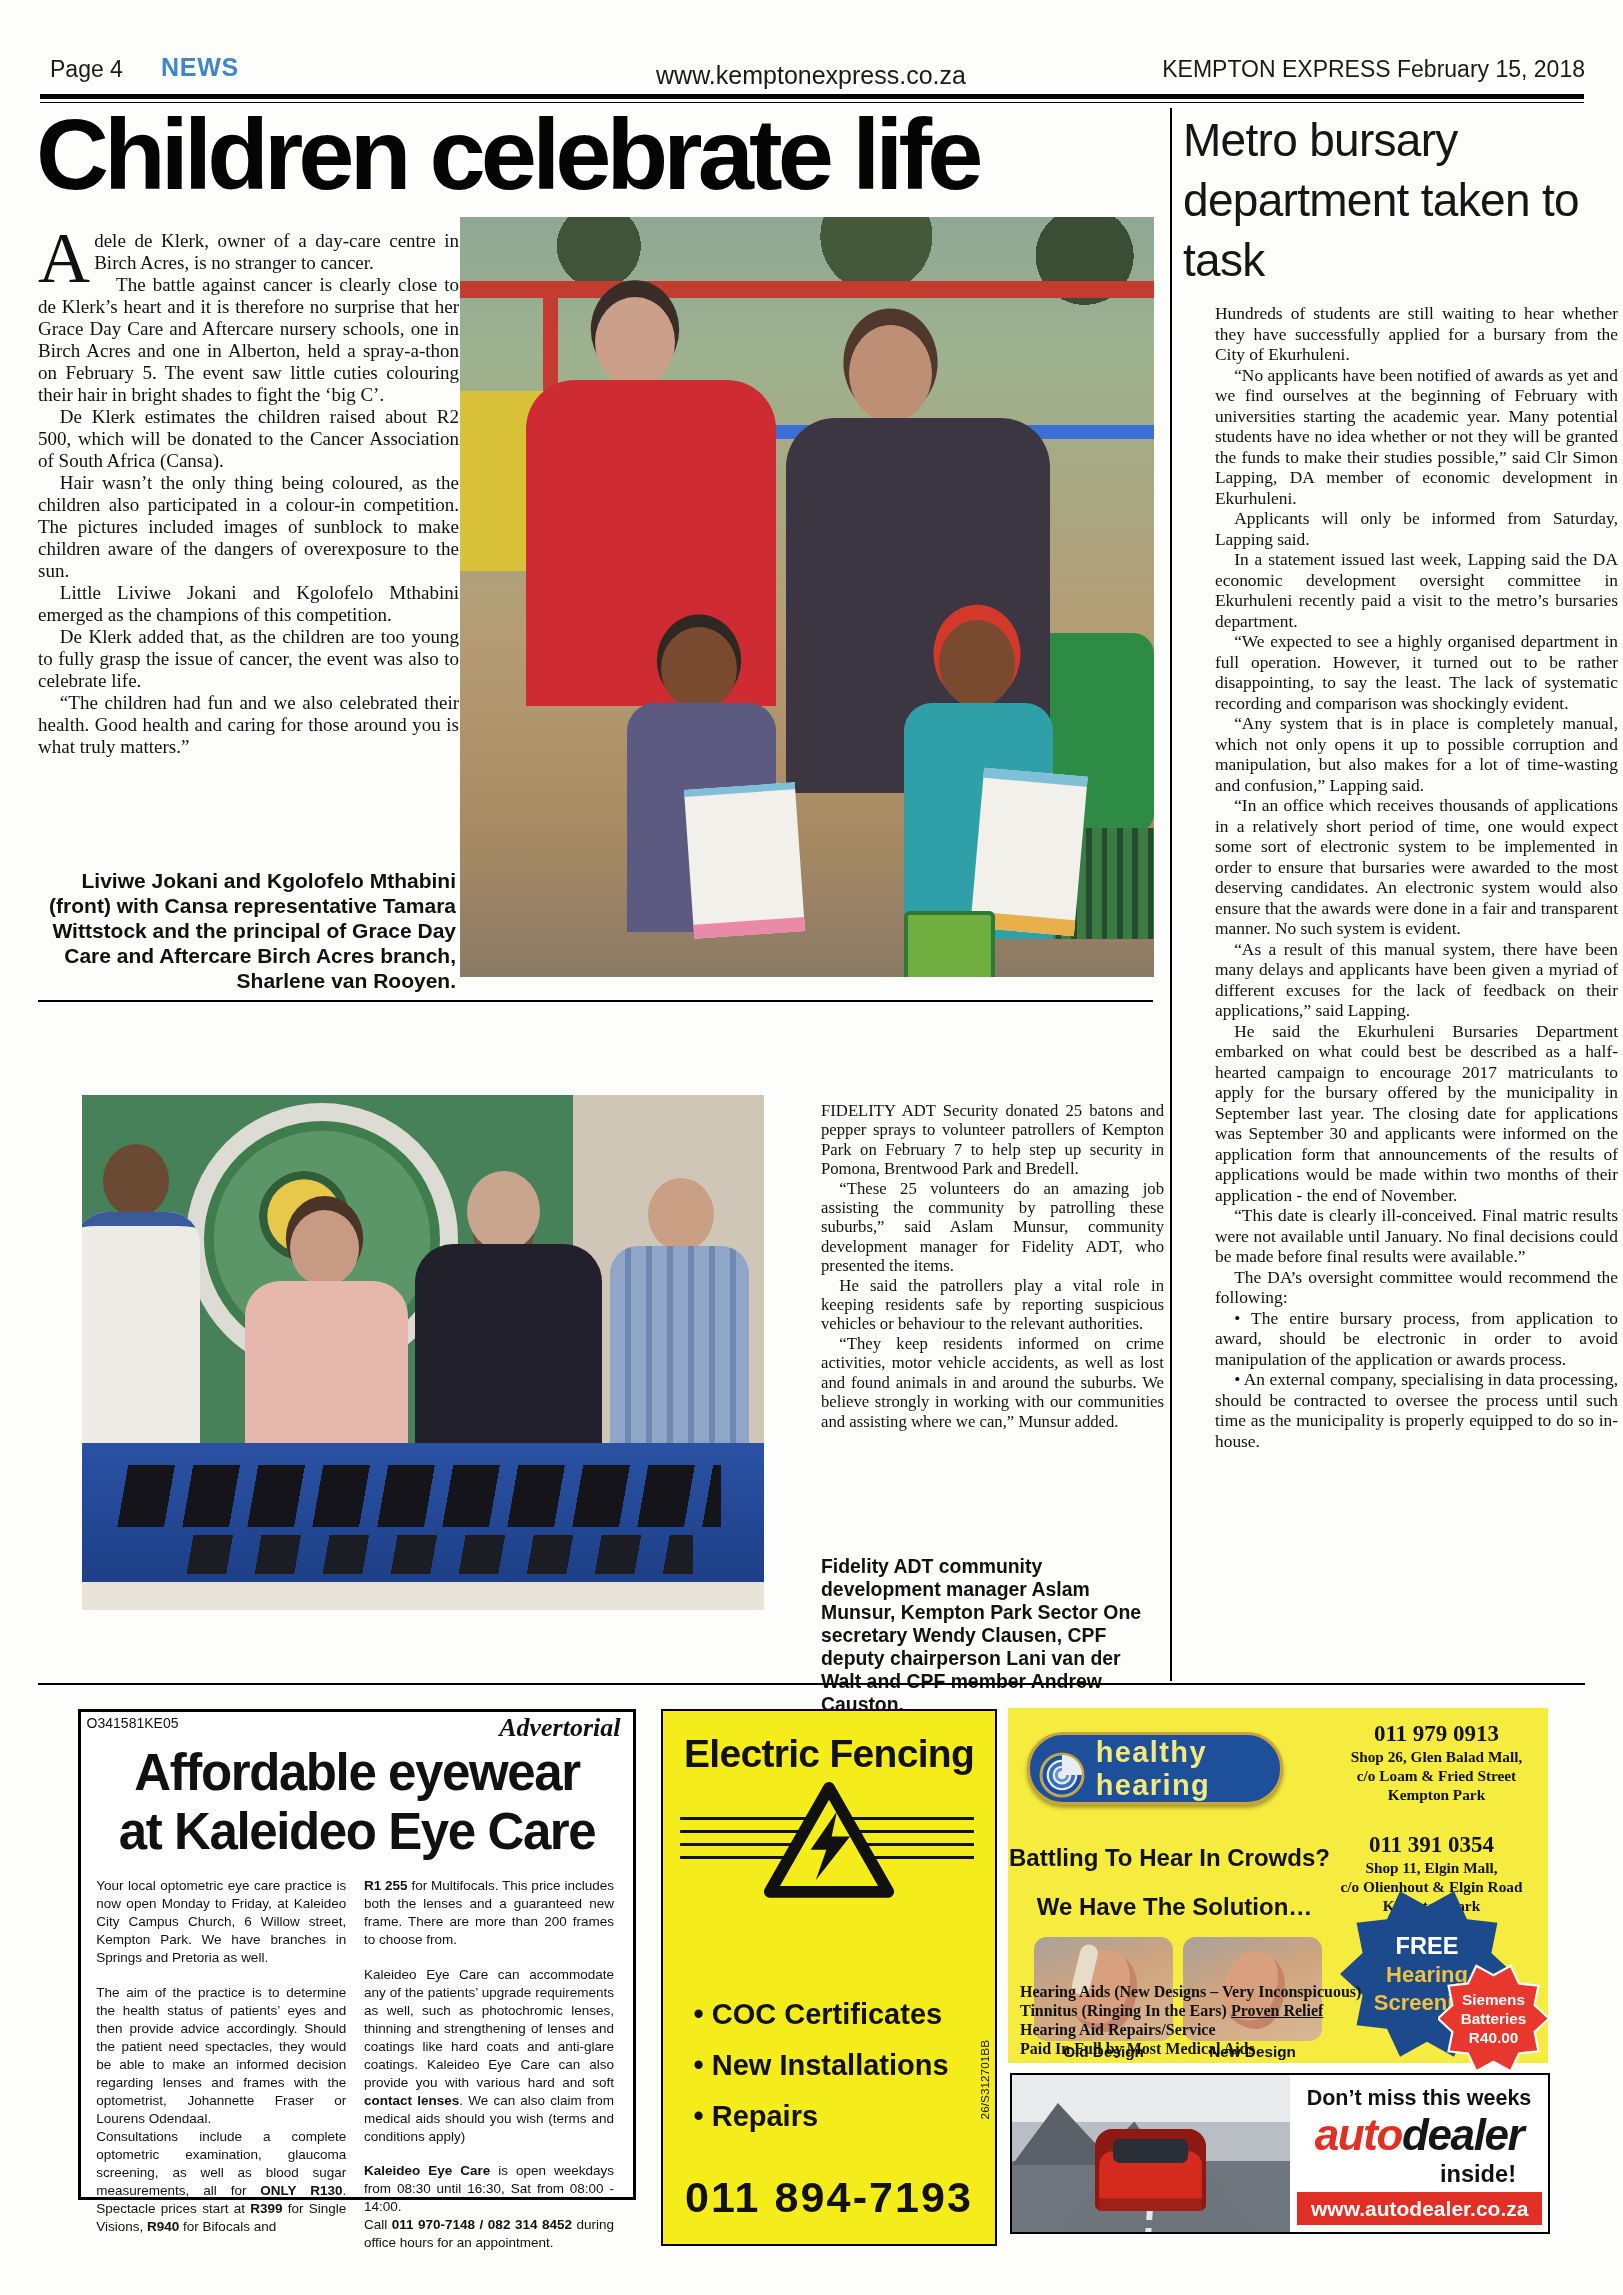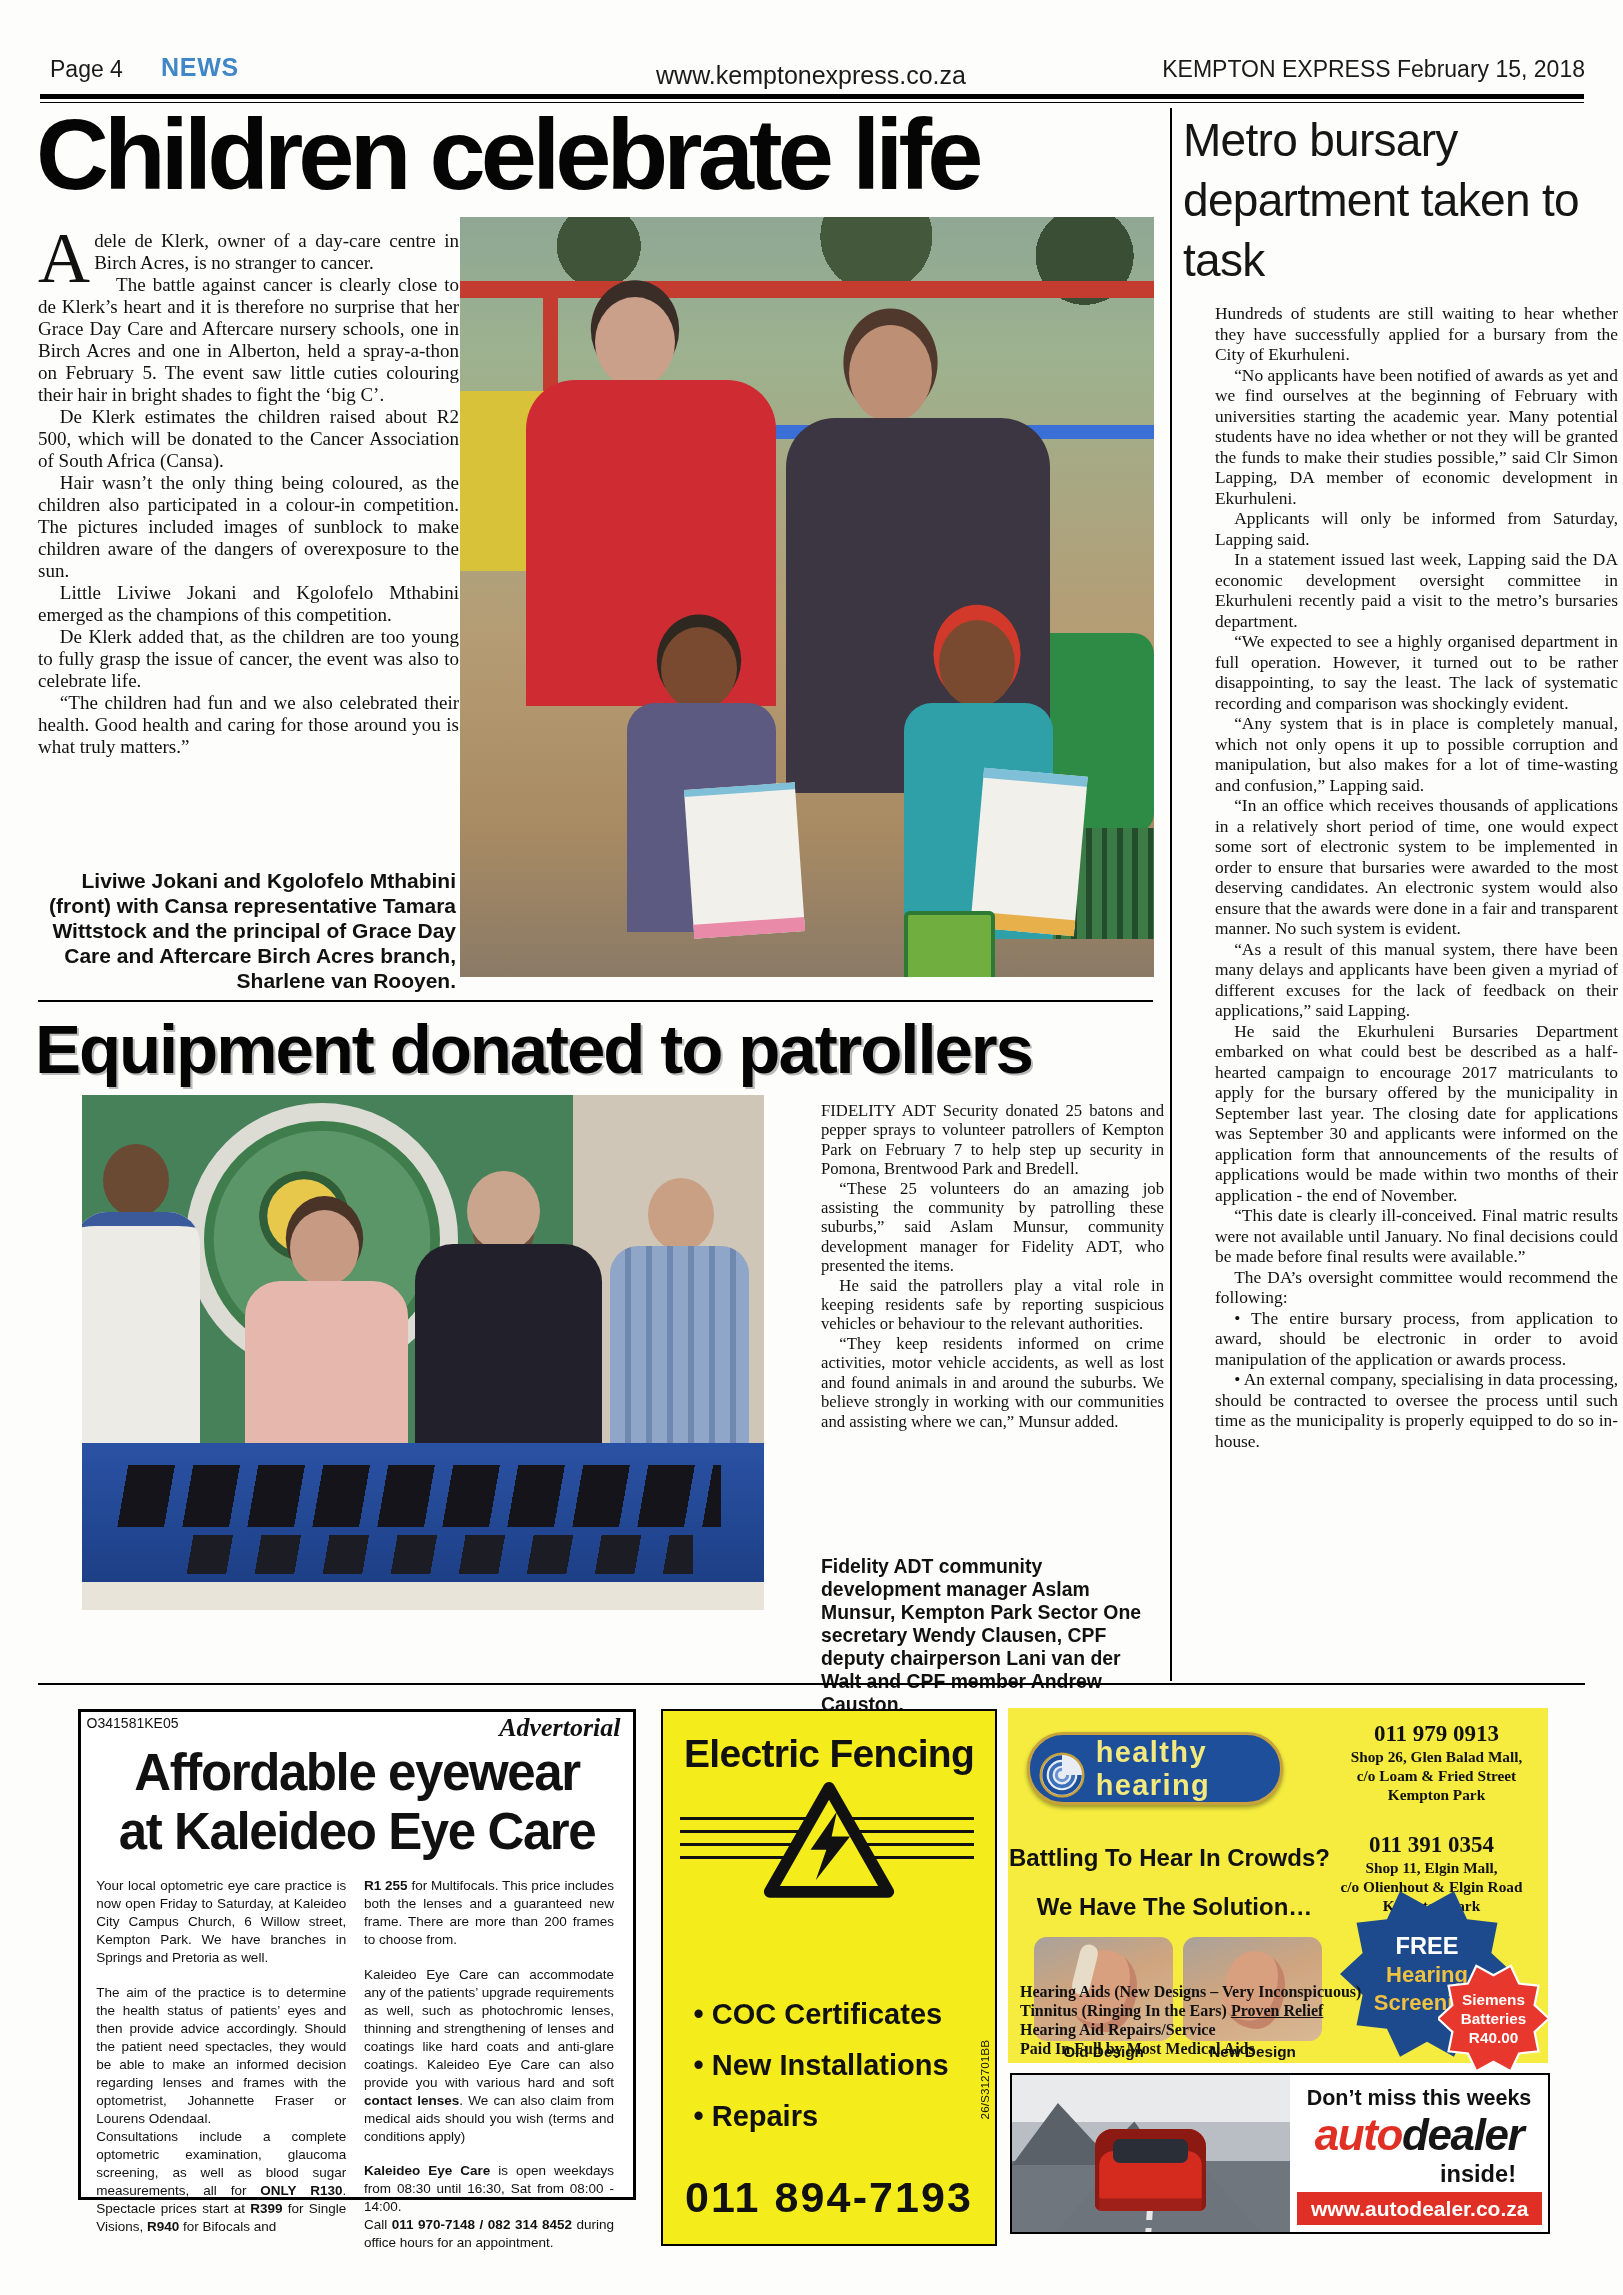--- a/index.html
+++ b/index.html
@@ -145,21 +145,20 @@
     <p>“Any system that is in place is completely manual, which not only opens it up to possible corruption and manipulation, but also makes for a lot of time-wasting and confusion,” Lapping said.</p>
     <p>“In an office which receives thousands of applications in a relatively short period of time, one would expect some sort of electronic system to be implemented in order to ensure that bursaries were awarded to the most deserving candidates. An electronic system would also ensure that the awards were done in a fair and transparent manner. No such system is evident.</p>
     <p>“As a result of this manual system, there have been many delays and applicants have been given a myriad of different excuses for the lack of feedback on their applications,” said Lapping.</p>
     <p>He said the Ekurhuleni Bursaries Department embarked on what could best be described as a half-hearted campaign to encourage 2017 matriculants to apply for the bursary offered by the municipality in September last year. The closing date for applications was September 30 and applicants were informed on the application form that announcements of the results of applications would be made within two months of their application - the end of November.</p>
     <p>“This date is clearly ill-conceived. Final matric results were not available until January. No final decisions could be made before final results were available.”</p>
     <p>The DA’s oversight committee would recommend the following:</p>
     <p>• The entire bursary process, from application to award, should be electronic in order to avoid manipulation of the application or awards process.</p>
     <p>• An external company, specialising in data processing, should be contracted to oversee the process until such time as the municipality is properly equipped to do so in-house.</p>
   </div>
 
-  <div class="abs a3-title" style="left:35px;top:1015px;width:1123px;">Equipment donated to patrollers</div>
 
   <div class="abs photo" style="left:82px;top:1095px;width:682px;height:515px;background:linear-gradient(90deg,#47815a 0 72%,#cfc6b8 72% 100%);">
     <div class="ph" style="left:104px;top:8.3px;width:236px;height:236px;border-radius:50%;background:#5a9668;border:18px solid #dcdcd4;box-shadow:inset 0 0 0 9.7px #3f7d4c;"></div>
     <div class="ph" style="left:177px;top:76px;width:90px;height:90px;border-radius:50%;background:#e8c84a;box-shadow:inset 0 0 0 8.3px #2f5f3a;"></div>
     <div class="ph" style="left:21px;top:49px;width:66px;height:73px;background:#6b4a33;border-radius:50%;"></div>
     <div class="ph" style="left:-7px;top:117px;width:125px;height:292px;background:#ecebe5;border-radius:32px 32px 0 0;box-shadow:inset 0 83px 0 -69px #3a5a9c;"></div>
     <div class="ph" style="left:208px;top:115px;width:69px;height:76px;background:#c79b83;border-radius:50%;box-shadow:0 -9.7px 0 4.2px #4a3327;"></div>
     <div class="ph" style="left:163px;top:186px;width:163px;height:236px;background:#e6b7ac;border-radius:35px 35px 0 0;"></div>
     <div class="ph" style="left:385px;top:76px;width:73px;height:80px;background:#caa58d;border-radius:50%;box-shadow:0 19.4px 0 -5.6px #6b5340;"></div>
     <div class="ph" style="left:333px;top:149px;width:187px;height:278px;background:#22202a;border-radius:38px 38px 0 0;"></div>
@@ -180,21 +179,21 @@
   <div class="abs caption2" style="left:821px;top:1555px;width:343px;">Fidelity ADT community development manager Aslam Munsur, Kempton Park Sector One secretary Wendy Clausen, CPF deputy chairperson Lani van der Walt and CPF member Andrew Causton.</div>
 
   <div class="abs rule" style="left:38px;top:1683px;width:1547px;height:2.1px;"></div>
 
   <div class="abs eyewear" style="left:78px;top:1709px;width:552px;height:485px;">
     <div class="abs ew-code" style="left:5.6px;top:2.8px;">O341581KE05</div>
     <div class="abs ew-tag" style="right:12.5px;top:1.4px;">Advertorial</div>
     <div class="abs ew-title" style="left:0;top:33px;width:100%;">Affordable eyewear</div>
     <div class="abs ew-title" style="left:0;top:92px;width:100%;">at Kaleideo Eye Care</div>
     <div class="abs ew-col" style="left:15.3px;top:165px;width:250px;">
-      <p>Your local optometric eye care practice is now open Friday to Saturday, at Kaleideo City Campus Church, 6 Willow street, Kempton Park. We have branches in Springs and Pretoria as well.</p>
+      <p>Your local optometric eye care practice is now open Monday to Friday, at Kaleideo City Campus Church, 6 Willow street, Kempton Park. We have branches in Springs and Pretoria as well.</p>
       <p class="tight">The aim of the practice is to determine the health status of patients’ eyes and then provide advice accordingly. Should the patient need spectacles, they would be able to make an informed decision regarding lenses and frames with the optometrist, Johannette Fraser or Lourens Odendaal.</p>
       <p class="tight">Consultations include a complete optometric examination, glaucoma screening, as well as blood sugar measurements, all for <b>ONLY R130</b>. Spectacle prices start at <b>R399</b> for Single Visions, <b>R940</b> for Bifocals and</p>
     </div>
     <div class="abs ew-col" style="left:283px;top:165px;width:250px;">
       <p><b>R1 255</b> for Multifocals. This price includes both the lenses and a guaranteed new frame. There are more than 200 frames to choose from.</p>
       <p>Kaleideo Eye Care can accommodate any of the patients’ upgrade requirements as well, such as photochromic lenses, thinning and strengthening of lenses and coatings like hard coats and anti-glare coatings.  Kaleideo Eye Care can also provide you with various hard and soft <b>contact lenses</b>. We can also claim from medical aids should you wish (terms and conditions apply)</p>
       <p class="tight"><b>Kaleideo Eye Care</b> is open weekdays from 08:30 until 16:30, Sat from 08:00 - 14:00.</p>
       <p class="tight">Call <b>011 970-7148 / 082 314 8452</b> during office hours for an appointment.</p>
     </div>
   </div>

